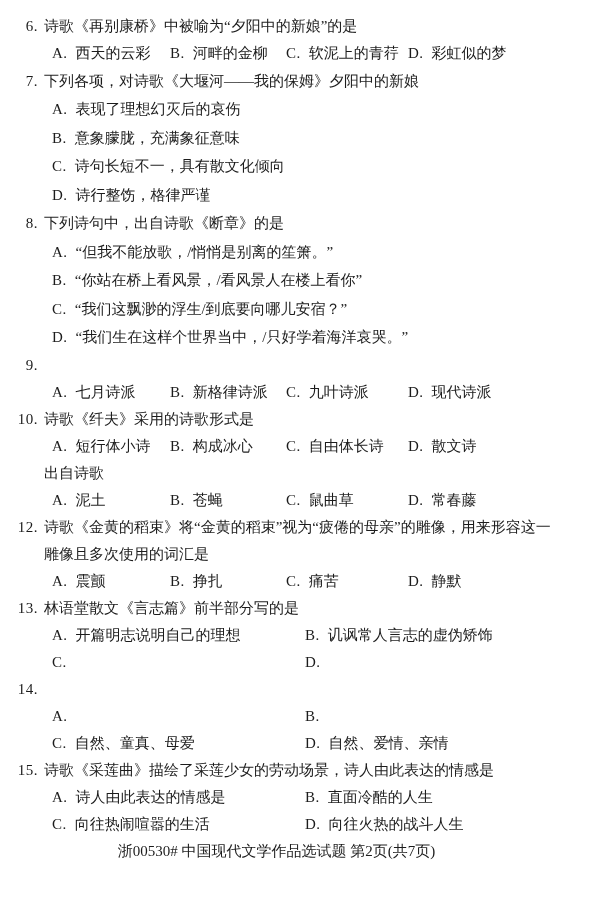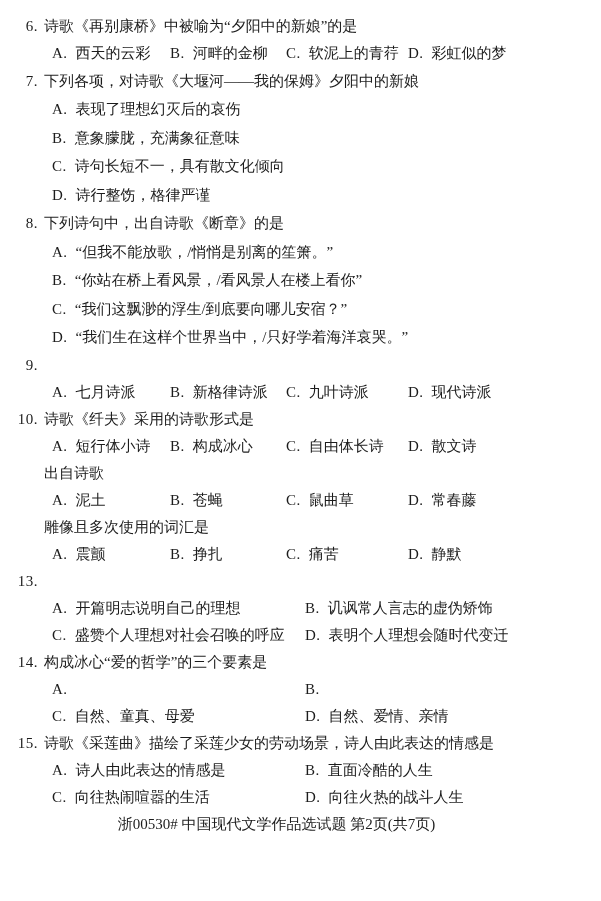--- a/index.html
+++ b/index.html
@@ -198,20 +198,24 @@
             <span class="text">鼠曲草</span>
           </span>
           <span class="opt">
             <span class="label">D.</span>
             <span class="text">常春藤</span>
           </span>
         </div>
       </section>
       <section class="question">
         <div class="line stem-line">
+          <span class="qnum">12.</span>
+          <span class="stem">诗歌《金黄的稻束》将“金黄的稻束”视为“疲倦的母亲”的雕像，用来形容这一</span>
+        </div>
+        <div class="line stem-line">
           <span class="qnum"></span>
           <span class="stem">雕像且多次使用的词汇是</span>
         </div>
         <div class="line opt-row inline">
           <span class="opt">
             <span class="label">A.</span>
             <span class="text">震颤</span>
           </span>
           <span class="opt">
             <span class="label">B.</span>
@@ -223,46 +227,44 @@
           </span>
           <span class="opt">
             <span class="label">D.</span>
             <span class="text">静默</span>
           </span>
         </div>
       </section>
       <section class="question">
         <div class="line stem-line">
           <span class="qnum">13.</span>
+          <span class="stem">林语堂散文《言志篇》前半部分写的是</span>
         </div>
         <div class="line opt-row grid2">
           <span class="opt">
             <span class="label">A.</span>
             <span class="text">开篇明志说明自己的理想</span>
           </span>
           <span class="opt">
             <span class="label">B.</span>
             <span class="text">讥讽常人言志的虚伪矫饰</span>
           </span>
         </div>
         <div class="line opt-row grid2">
           <span class="opt">
             <span class="label">C.</span>
-            <span class="text">盛赞个人理想对社会召唤的呼应</span>
-          </span>
-          <span class="opt">
-            <span class="label">D.</span>
-            <span class="text">表明个人理想会随时代变迁</span>
+          </span>
+          <span class="opt">
+            <span class="label">D.</span>
           </span>
         </div>
       </section>
       <section class="question">
         <div class="line stem-line">
           <span class="qnum">14.</span>
-          <span class="stem">构成冰心“爱的哲学”的三个要素是</span>
         </div>
         <div class="line opt-row grid2">
           <span class="opt">
             <span class="label">A.</span>
           </span>
           <span class="opt">
             <span class="label">B.</span>
           </span>
         </div>
         <div class="line opt-row grid2">

